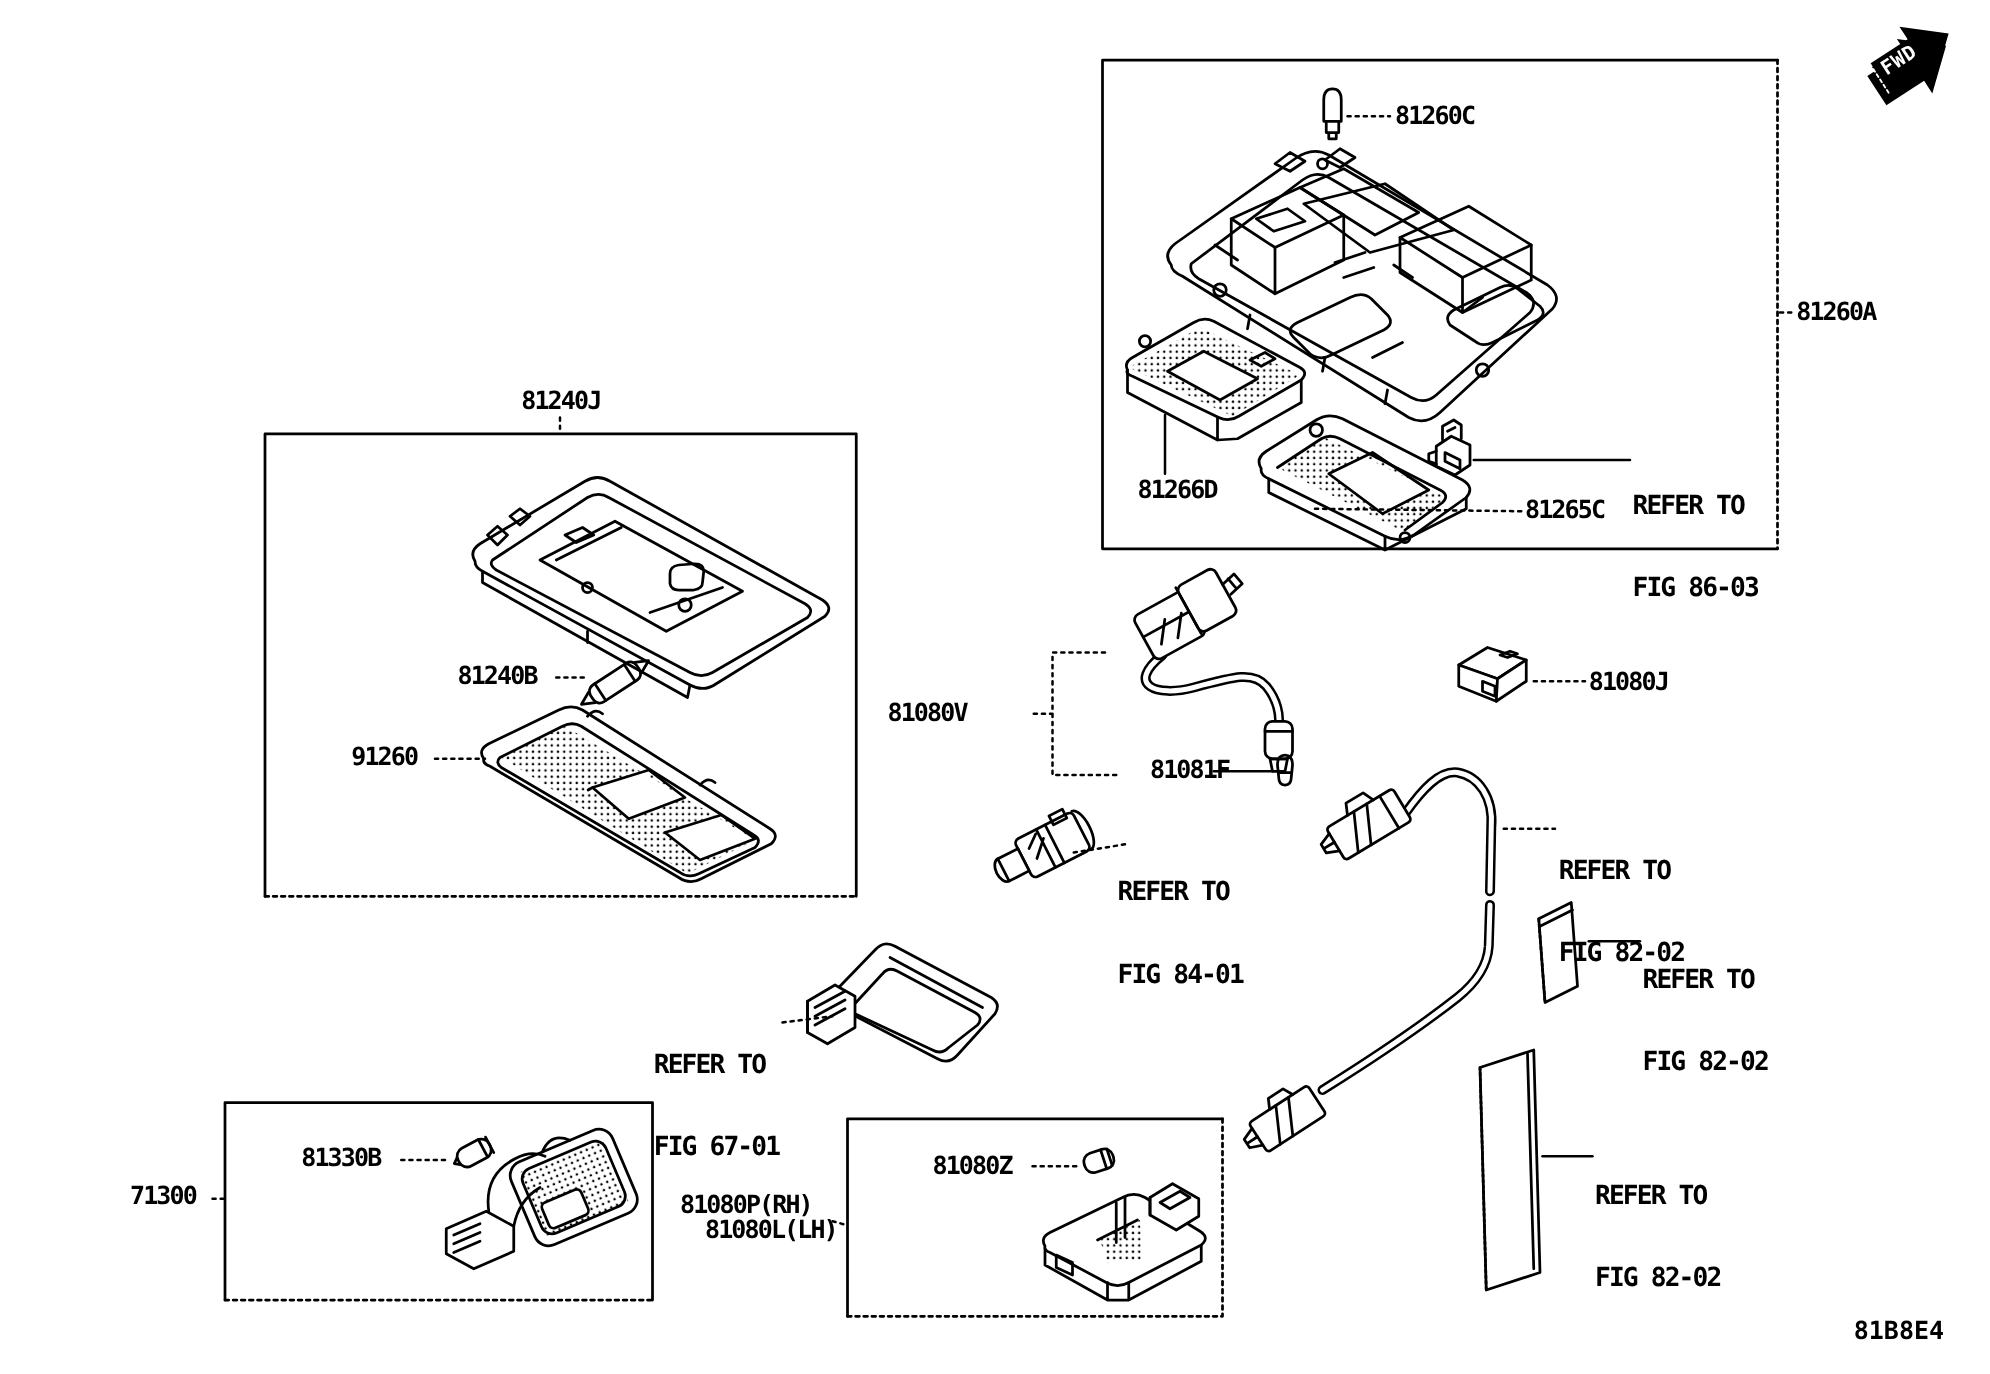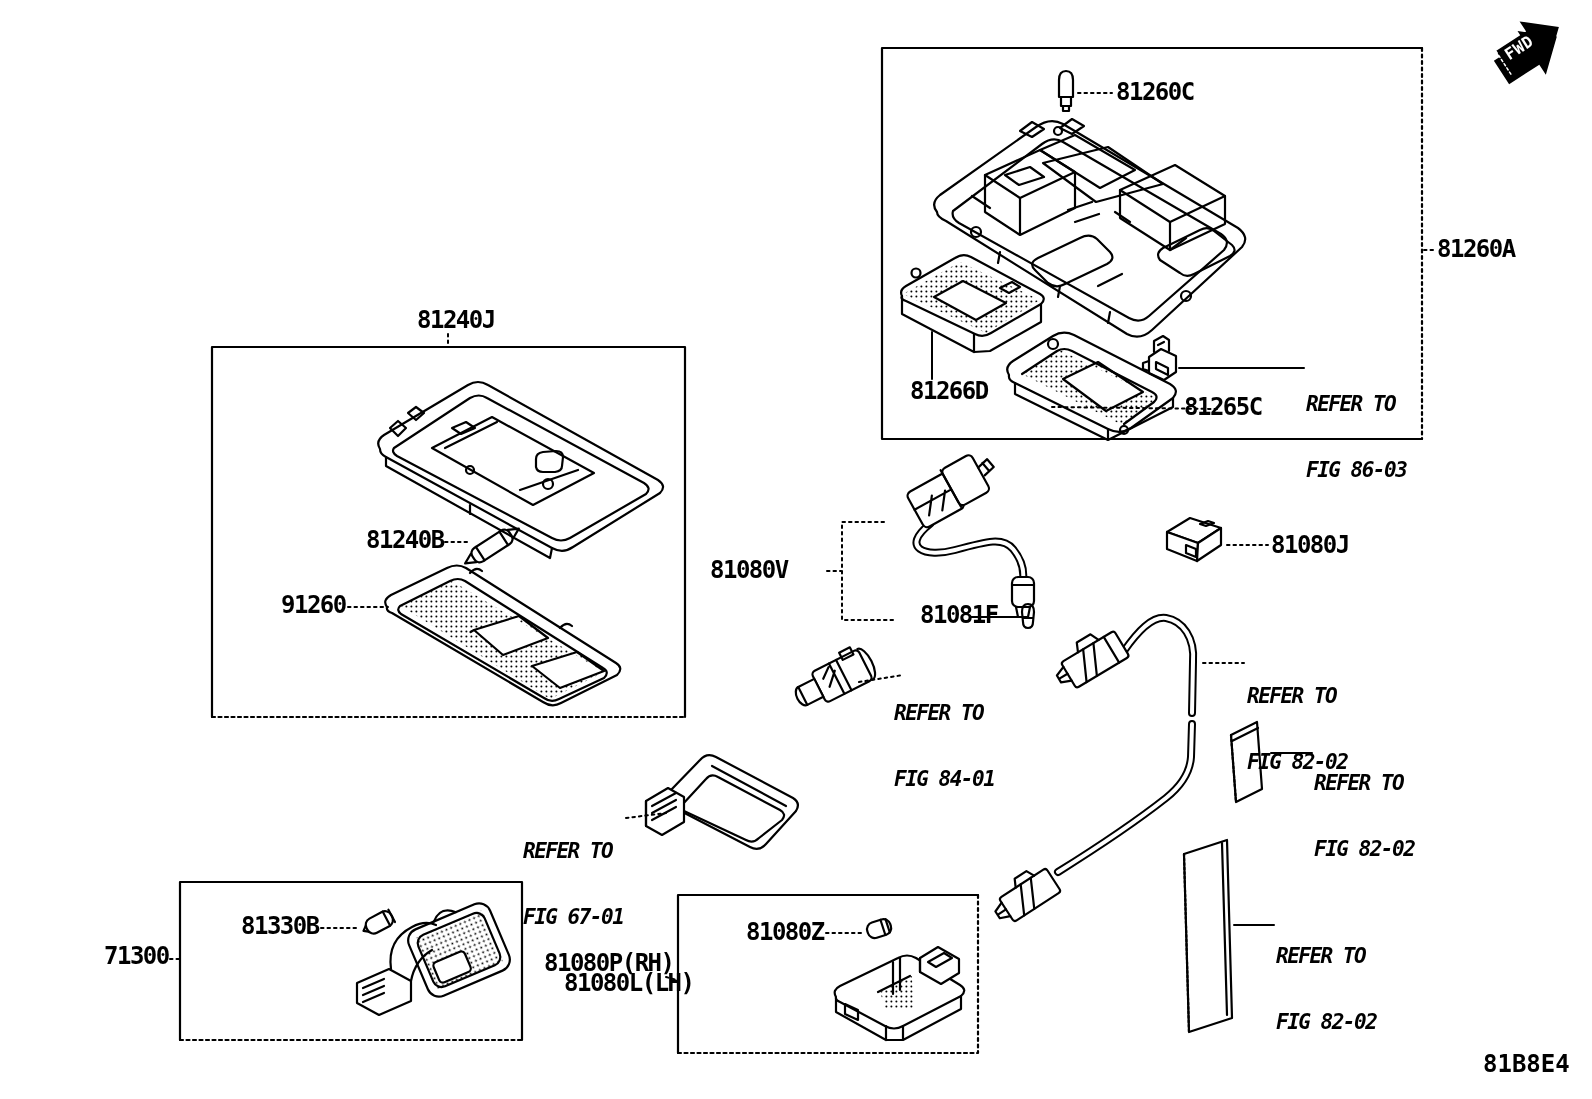--- a/index.html
+++ b/index.html
@@ -1,21 +1,21 @@
 <!DOCTYPE html>
 <html><head>
 <meta charset="utf-8">
 <style>
   html,body{margin:0;padding:0;background:#fff;}
   #stage{position:relative;width:1592px;height:1099px;background:#ffffff;overflow:hidden;
          font-family:"DejaVu Sans Mono", "Liberation Mono", monospace;}
   #art{position:absolute;left:0;top:0;}
-  .lbl{position:absolute;font-weight:bold;font-size:24px;line-height:21px;
+  .lbl{position:absolute;font-weight:bold;font-size:20px;line-height:21px;
        letter-spacing:-1.5px;color:#000;white-space:pre;}
-  .ref{font-size:21px;line-height:22px;font-style:italic;}
+  .ref{font-size:21px;line-height:22px;}
   .fwd-label{position:absolute;left:1501px;top:48px;transform:rotate(-33deg);
        transform-origin:0 0;color:#fff;font-weight:bold;font-size:16px;
        letter-spacing:0.5px;}
   .code{letter-spacing:0px;}
 </style>
 </head>
 <body>
 
 <div id="stage">
 
@@ -258,21 +258,21 @@
       <path d="M-7,-6 L-7,22 L29,22 L29,34 L59,8 L29,-18 L29,-6 Z" fill="#000" stroke="none"></path>
       <path d="M0,-13 L36,-13 L36,-25 L66,1 L36,27 L36,15 L0,15 Z" fill="#000" stroke="none"></path>
       <path d="M0,-13 L0,15" stroke="#fff" stroke-dasharray="2.5 2.5" stroke-width="1.5"></path>
     </g>
   </g>
 </svg>
 
   <div class="lbl" style="left:1116px;top:82px">81260C</div>
   <div class="lbl" style="left:1437px;top:239px">81260A</div>
   <div class="lbl" style="left:910px;top:381px">81266D</div>
-  <div class="lbl" style="left:1184px;top:397px">81265C</div>
+  <div class="lbl" style="left:1220px;top:397px">81265C</div>
   <div class="lbl" style="left:417px;top:310px">81240J</div>
   <div class="lbl" style="left:366px;top:530px">81240B</div>
   <div class="lbl" style="left:281px;top:595px">91260</div>
   <div class="lbl" style="left:710px;top:560px">81080V</div>
   <div class="lbl" style="left:920px;top:605px">81081F</div>
   <div class="lbl" style="left:1271px;top:535px">81080J</div>
   <div class="lbl" style="left:104px;top:946px">71300</div>
   <div class="lbl" style="left:241px;top:916px">81330B</div>
   <div class="lbl" style="left:544px;top:953px">81080P(RH)</div>
   <div class="lbl" style="left:564px;top:973px">81080L(LH)</div>

